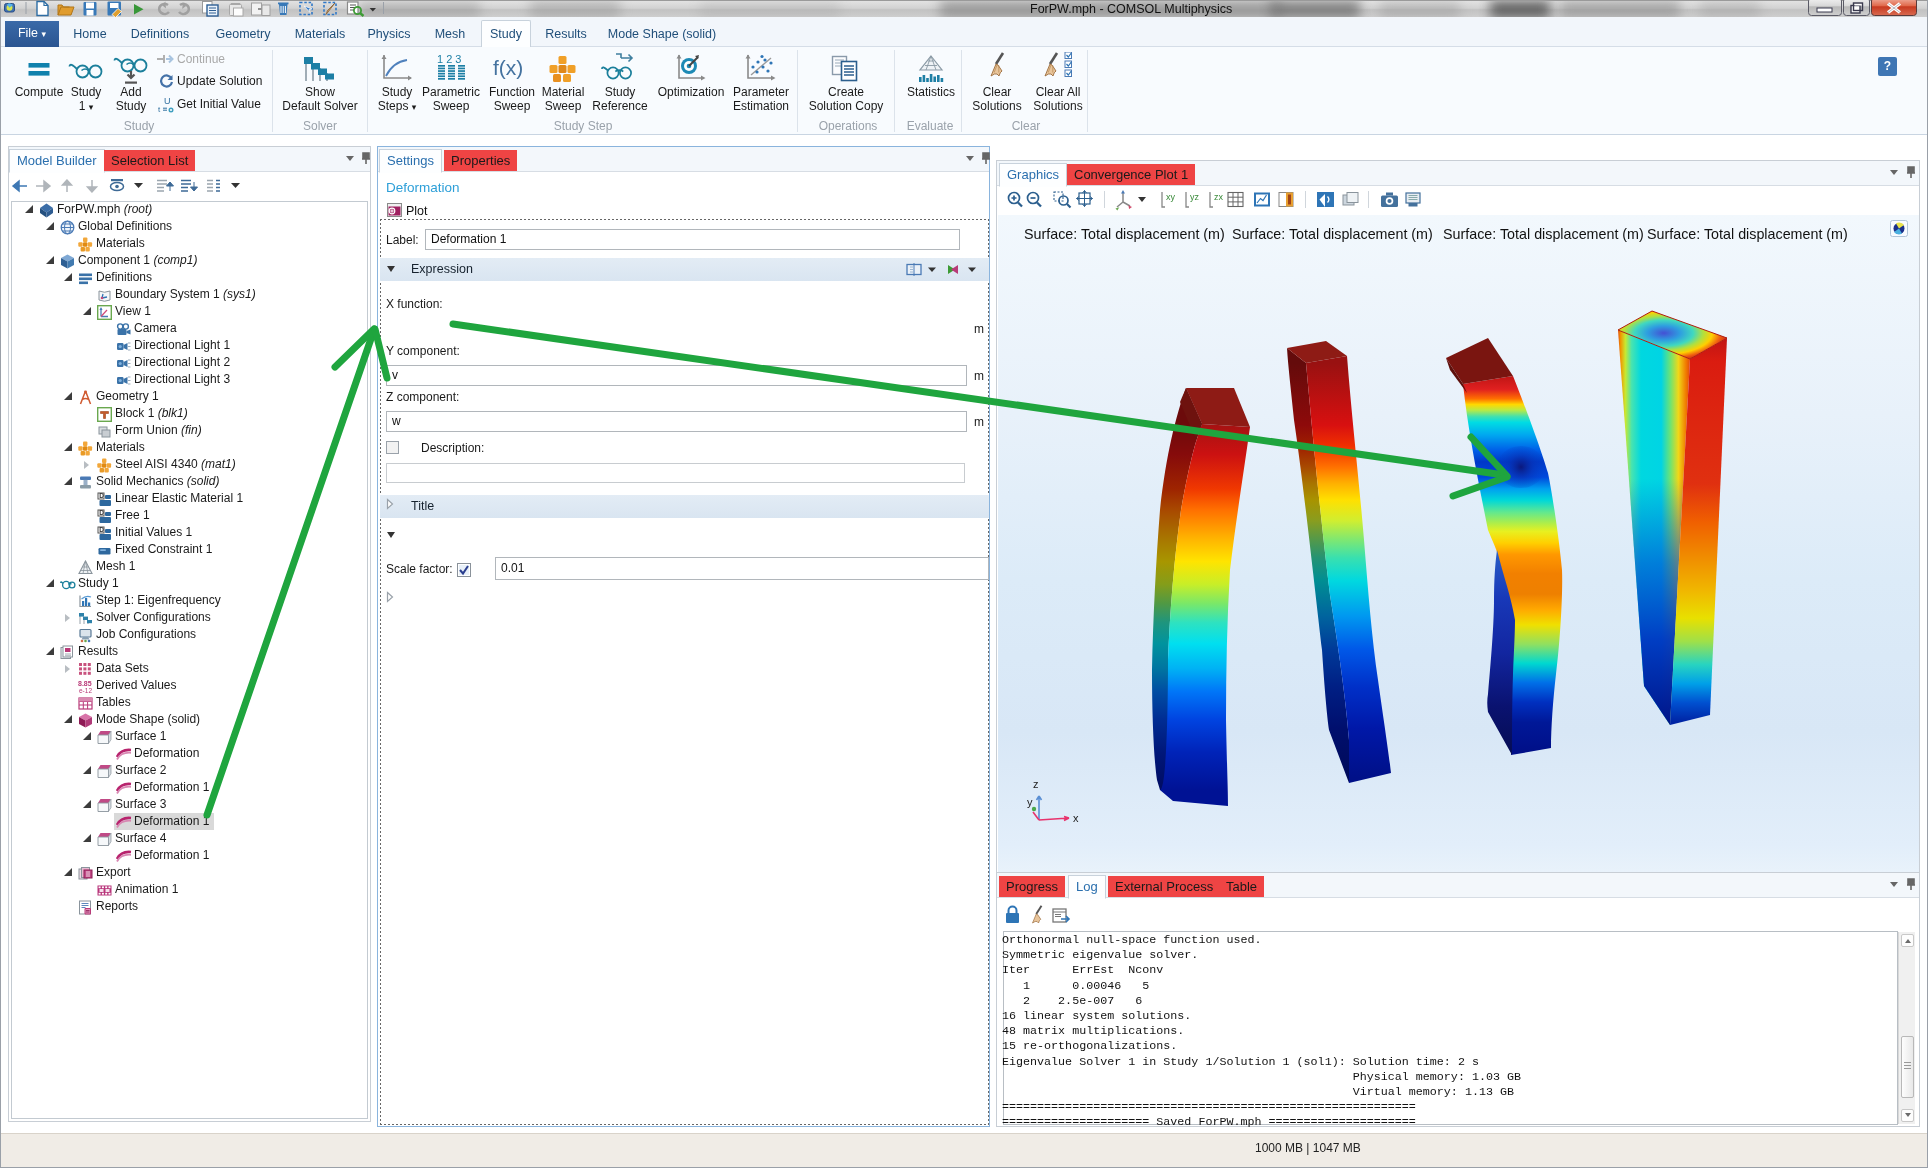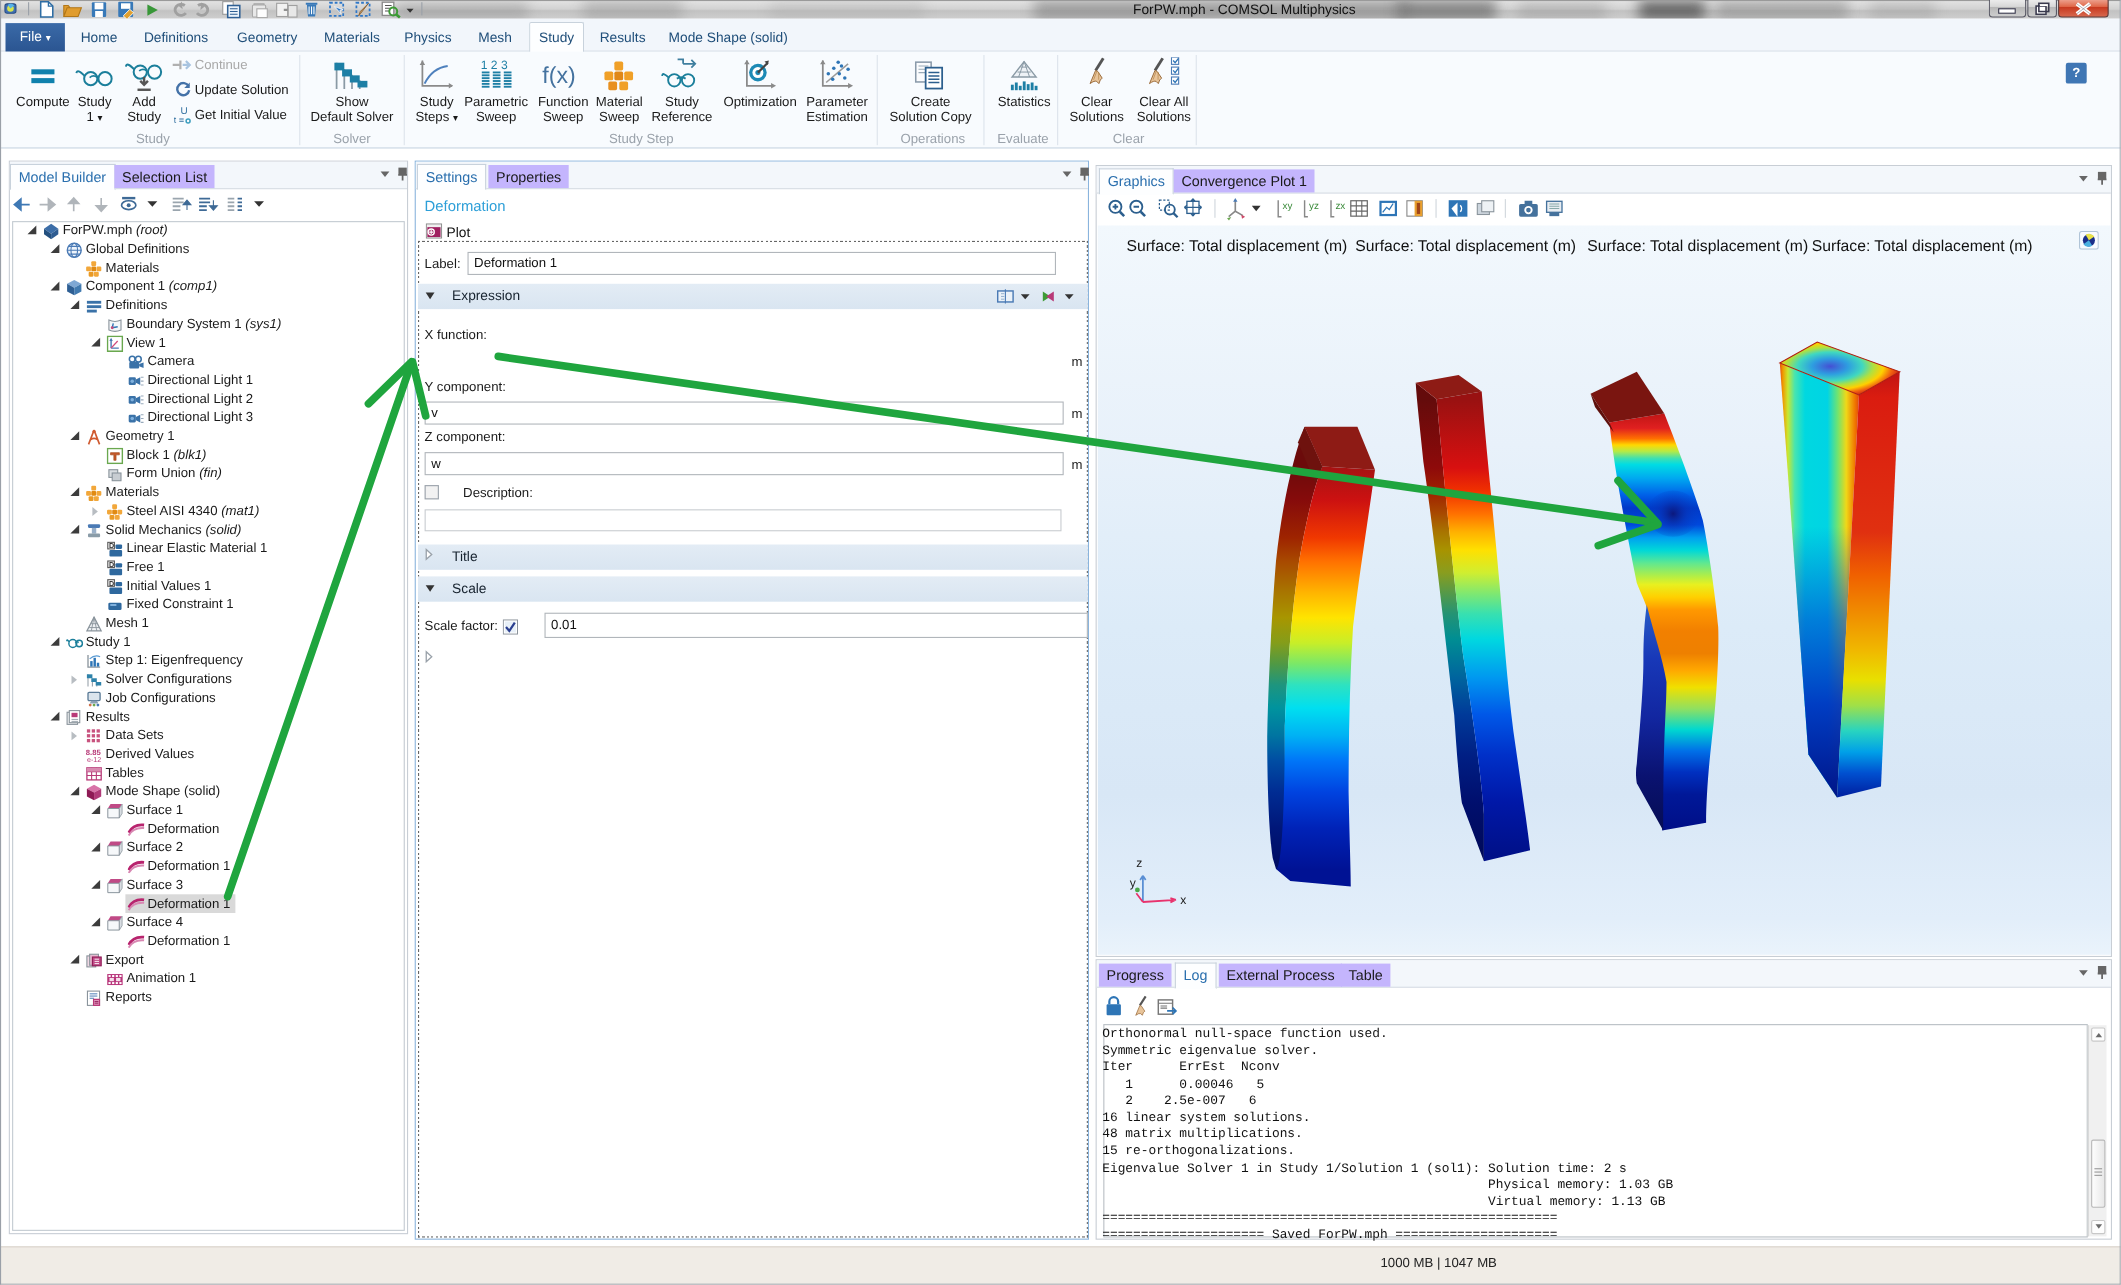--- a/index.html
+++ b/index.html
@@ -17,21 +17,21 @@
 .rsep{position:absolute;top:0;width:1px;height:82px;background:#dce3eb;}
 .glabel{position:absolute;top:119px;font-size:12px;color:#9aa2ab;transform:translateX(-50%);white-space:nowrap;}
 .rbtn{position:absolute;text-align:center;font-size:12px;color:#1a1a1a;transform:translateX(-50%);line-height:13.5px;white-space:nowrap;}
 .ricon{position:absolute;transform:translateX(-50%);}
 .smbtn{position:absolute;font-size:12px;color:#1a1a1a;white-space:nowrap;}
 #helpbtn{left:1878px;top:57px;width:19px;height:19px;background:#3f76b4;color:#fff;font-size:12px;font-weight:bold;text-align:center;line-height:19px;border-radius:2px;}
 .panel{position:absolute;background:#fff;border:1px solid #c5cbd2;}
 .ptabs{position:absolute;left:0;top:0;right:0;height:25px;background:#f3f7fb;border-bottom:1px solid #d7dde4;}
 .ptab{position:absolute;top:2px;height:24px;font-size:13px;line-height:22px;padding:0 7px;white-space:nowrap;}
 .ptab.active{background:#fdfeff;border:1px solid #c8d2dc;border-bottom:1px solid #fdfeff;color:#2a6fae;}
-.ptab.inactive{background:#c4b5fd;color:#1a1a1a;margin-top:1px;height:21px;line-height:21px;}
+.ptab.inactive{background:#ef4444;color:#1a1a1a;margin-top:1px;height:21px;line-height:21px;}
 .pctrl{position:absolute;top:7px;color:#555;}
 .tree{position:absolute;font-size:12px;color:#1a1a1a;}
 .ti{position:absolute;height:17px;line-height:17px;white-space:nowrap;}
 .ti .lbl{position:absolute;top:0;}
 .ti svg{position:absolute;top:1px;}
 .exp-o{position:absolute;width:0;height:0;border-left:8px solid transparent;border-bottom:8px solid #3c3c3c;top:4px;}
 .exp-c{position:absolute;width:0;height:0;border-top:4px solid transparent;border-bottom:4px solid transparent;border-left:5px solid #b8bdc2;top:5px;}
 .it{font-style:italic;}
 .field{position:absolute;background:#fff;border:1px solid #b1b6bb;font-size:12px;color:#111;padding-left:5px;}
 .band{position:absolute;left:2px;width:609px;height:23px;background:linear-gradient(#e3ecf5,#d9e5f1);font-size:12.5px;color:#16222e;line-height:23px;}
@@ -905,36 +905,33 @@
 <div class="flabel" style="left:596px;top:268px">m</div>
 <div class="abs" style="left:8px;top:294px;width:13px;height:13px;border:1px solid #9aa2aa;background:#f2f2f2"></div>
 <div class="flabel" style="left:43px;top:294px">Description:</div>
 <div class="field" style="left:8px;top:316px;width:579px;height:20px;border-color:#c8ccd0"></div>
 <div class="band" style="top:348px">
       <span class="bt">Title</span>
     </div>
 <svg class="abs" style="left:8px;top:351px" width="8" height="12" viewBox="0 0 8 12">
       <path d="M1.5,1.5 L6.5,6 L1.5,10.5 Z" fill="#fff" stroke="#9aa2aa" stroke-width="1.2"></path>
     </svg>
-<div class="band" style="top:377px">
-      <span class="bt">Scale</span>
-    </div>
 <div class="abs" style="left:9px;top:385px;width:0;height:0;border-left:4.5px solid transparent;border-right:4.5px solid transparent;border-top:6px solid #333"></div>
 <div class="flabel" style="left:8px;top:415px">Scale factor:</div>
 <svg class="abs" style="left:79px;top:416px" width="14" height="14" viewBox="0 0 14 14">
       <rect x="0.5" y="0.5" width="13" height="13" fill="#fff" stroke="#8a929a"></rect>
       <rect x="2" y="2" width="10" height="10" fill="#e8f0f8"></rect>
       <path d="M3,7 l3,3.5 l5,-7.5" stroke="#2b3f8f" stroke-width="2" fill="none"></path>
     </svg>
 <div class="field" style="left:117px;top:410px;width:494px;height:23px;line-height:21px">0.01</div>
 <svg class="abs" style="left:8px;top:444px" width="8" height="12" viewBox="0 0 8 12">
       <path d="M1.5,1.5 L6.5,6 L1.5,10.5 Z" fill="#fff" stroke="#9aa2aa" stroke-width="1.2"></path>
     </svg>
 </div>
-<div class="panel" style="left:996px;top:150px;width:924px;height:720px;border-color:#c8ced5">
+<div class="panel" style="left:996px;top:160px;width:924px;height:720px;border-color:#c8ced5">
 <div class="ptabs"></div>
 <div class="ptab active" style="left:2px;">Graphics</div>
 <div class="ptab inactive" style="left:70px;">Convergence Plot 1</div>
 <div class="pctrl" style="left:893px;top:9px;width:0;height:0;border-left:4.5px solid transparent;border-right:4.5px solid transparent;border-top:5px solid #666"></div>
 <svg class="pctrl" style="left:909px;top:5px" width="10" height="13" viewBox="0 0 10 13">
       <path d="M2,1 h6 v6 h-6 z M1,7 h8 M5,7 v5" stroke="#666" stroke-width="1.6" fill="#666"></path>
     </svg>
 <svg class="abs" style="left:0;top:26px" width="440" height="27" viewBox="0 0 440 27">
 <g fill="none" stroke="#2c5f8e" stroke-width="1.7">
 <circle cx="17" cy="11" r="5.5"></circle>

